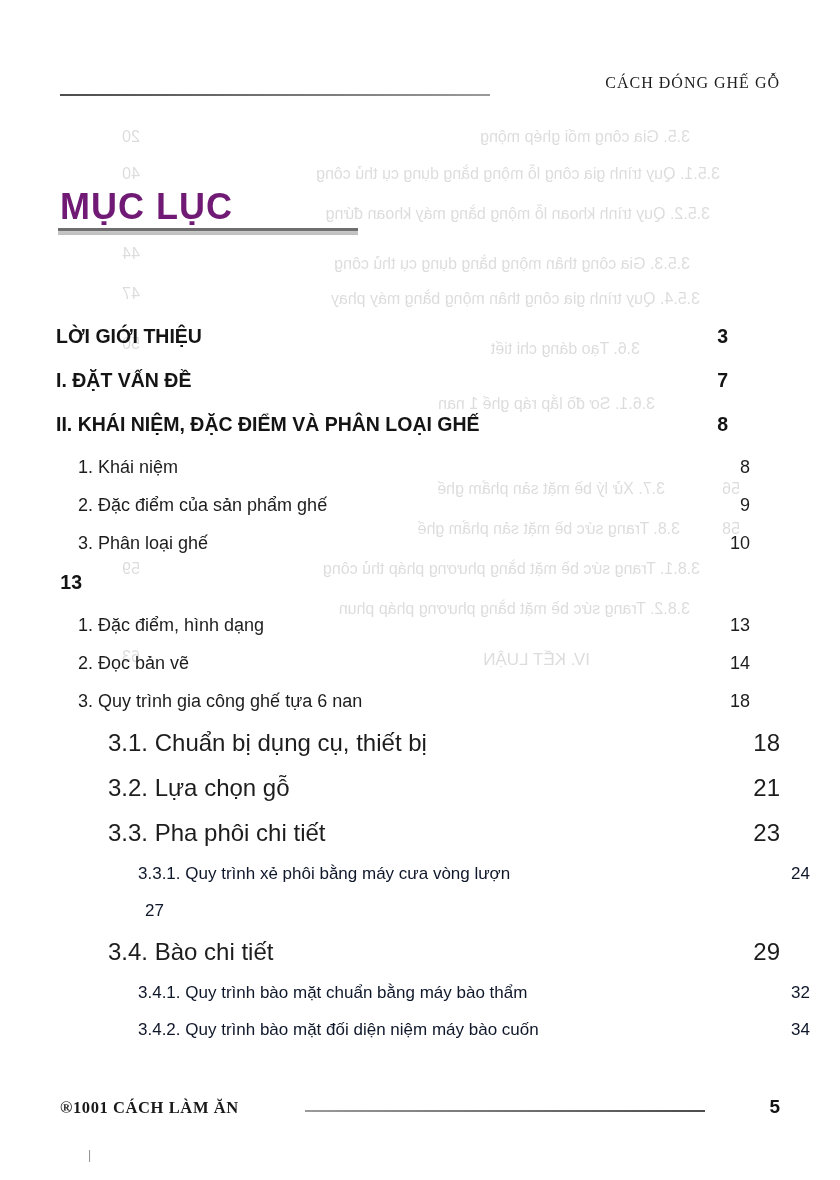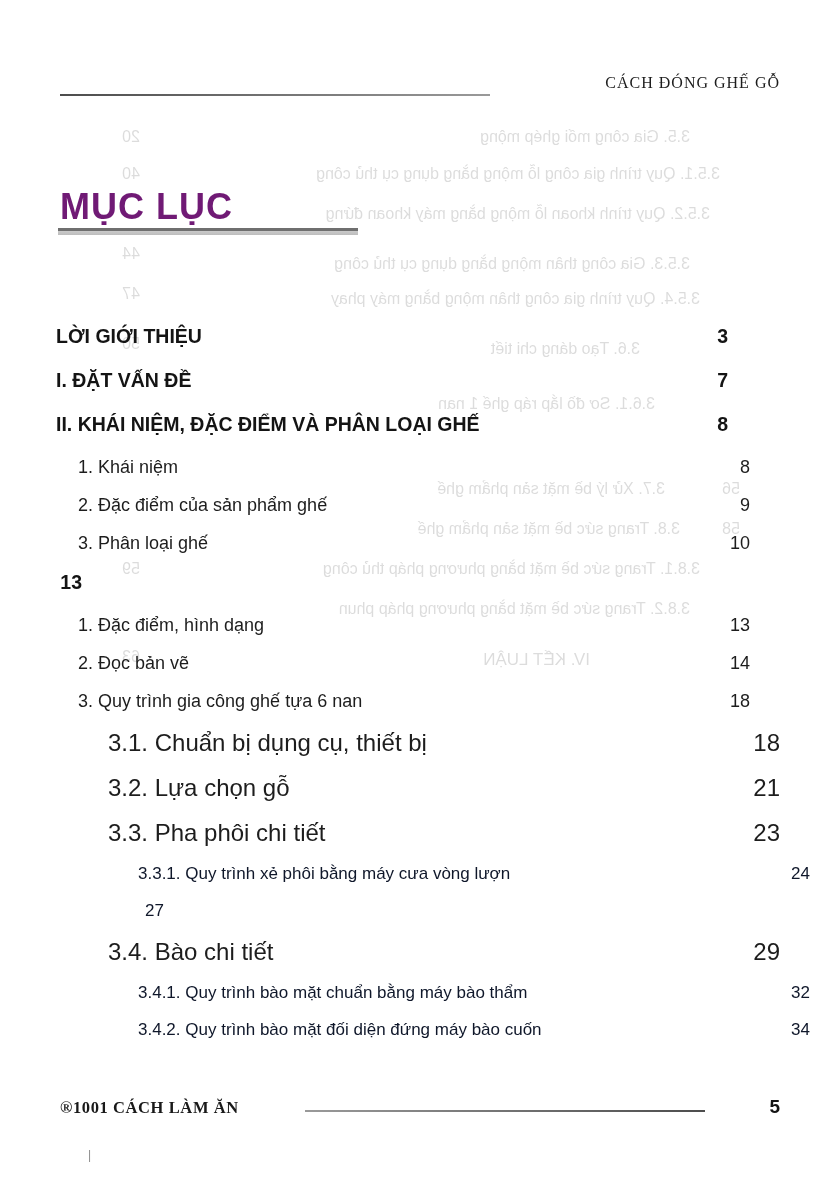--- a/index.html
+++ b/index.html
@@ -281,21 +281,21 @@
       </div>
       <div class="row lvl-2 gap-top">
         <span class="label">3.4. Bào chi tiết</span>
         <span class="page-num">29</span>
       </div>
       <div class="row lvl-3">
         <span class="label">3.4.1. Quy trình bào mặt chuẩn bằng máy bào thẩm</span>
         <span class="page-num">32</span>
       </div>
       <div class="row lvl-3">
-        <span class="label">3.4.2. Quy trình bào mặt đối diện đứng máy bào cuốn</span>
+        <span class="label">3.4.2. Quy trình bào mặt đối diện niệm máy bào cuốn</span>
         <span class="page-num">34</span>
       </div>
     </div>
 
   <div class="footer">
     <div class="footer-brand">®1001 CÁCH LÀM ĂN</div>
     <div class="footer-rule"></div>
     <div class="footer-page">5</div>
   </div>
   <div class="edge-mark">|</div>

